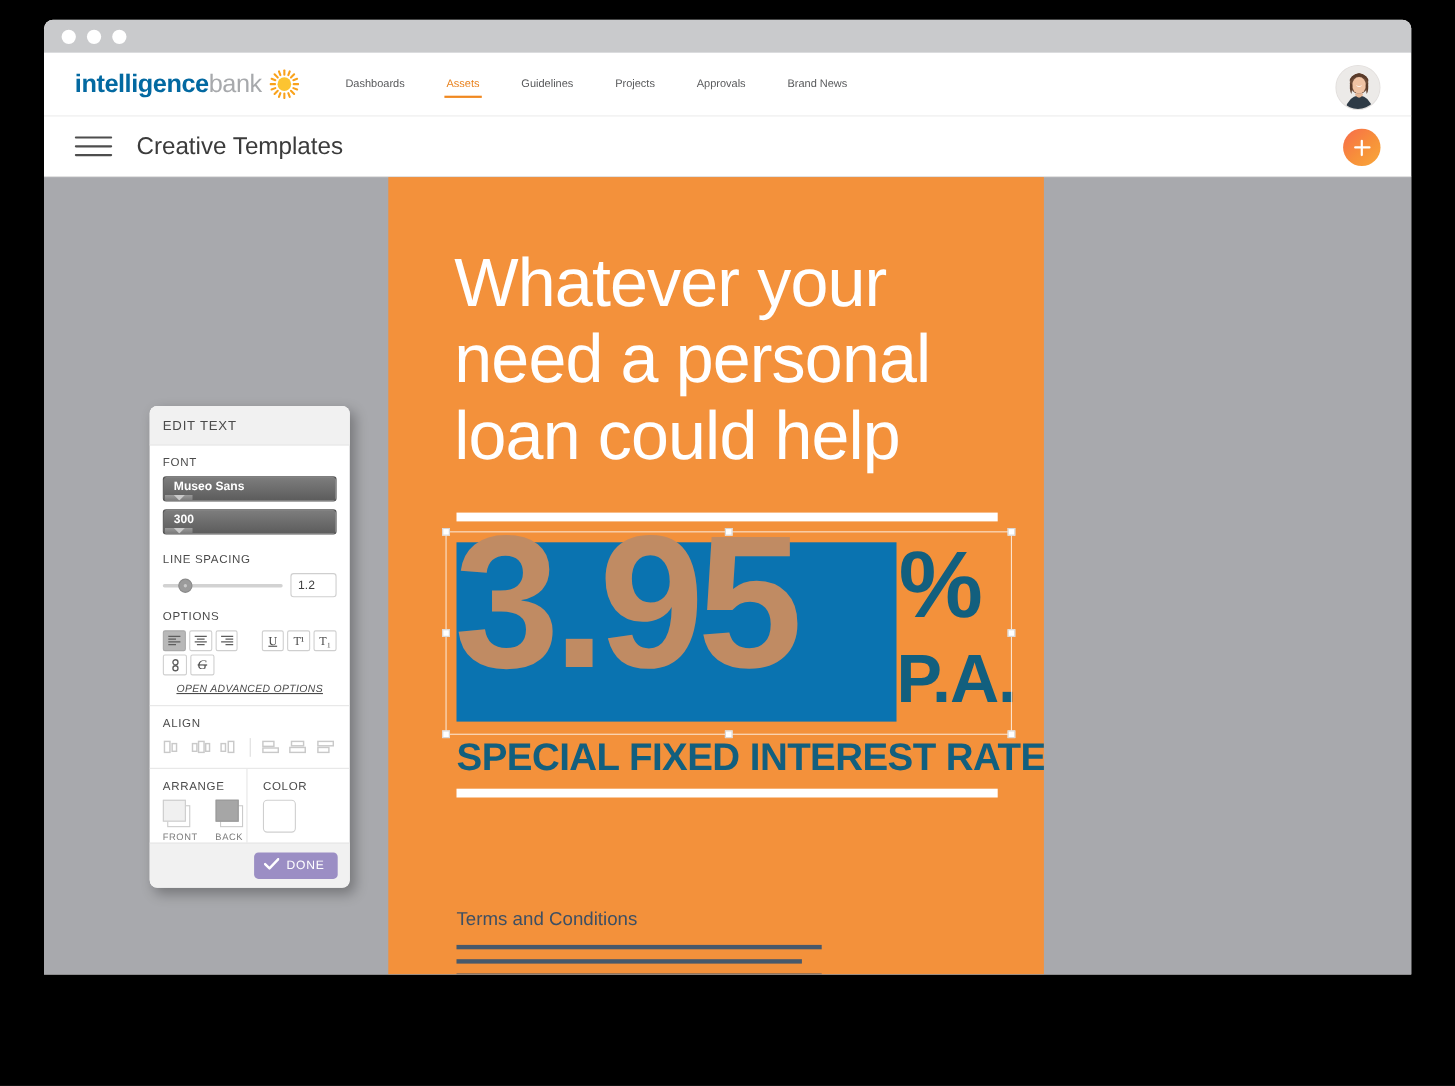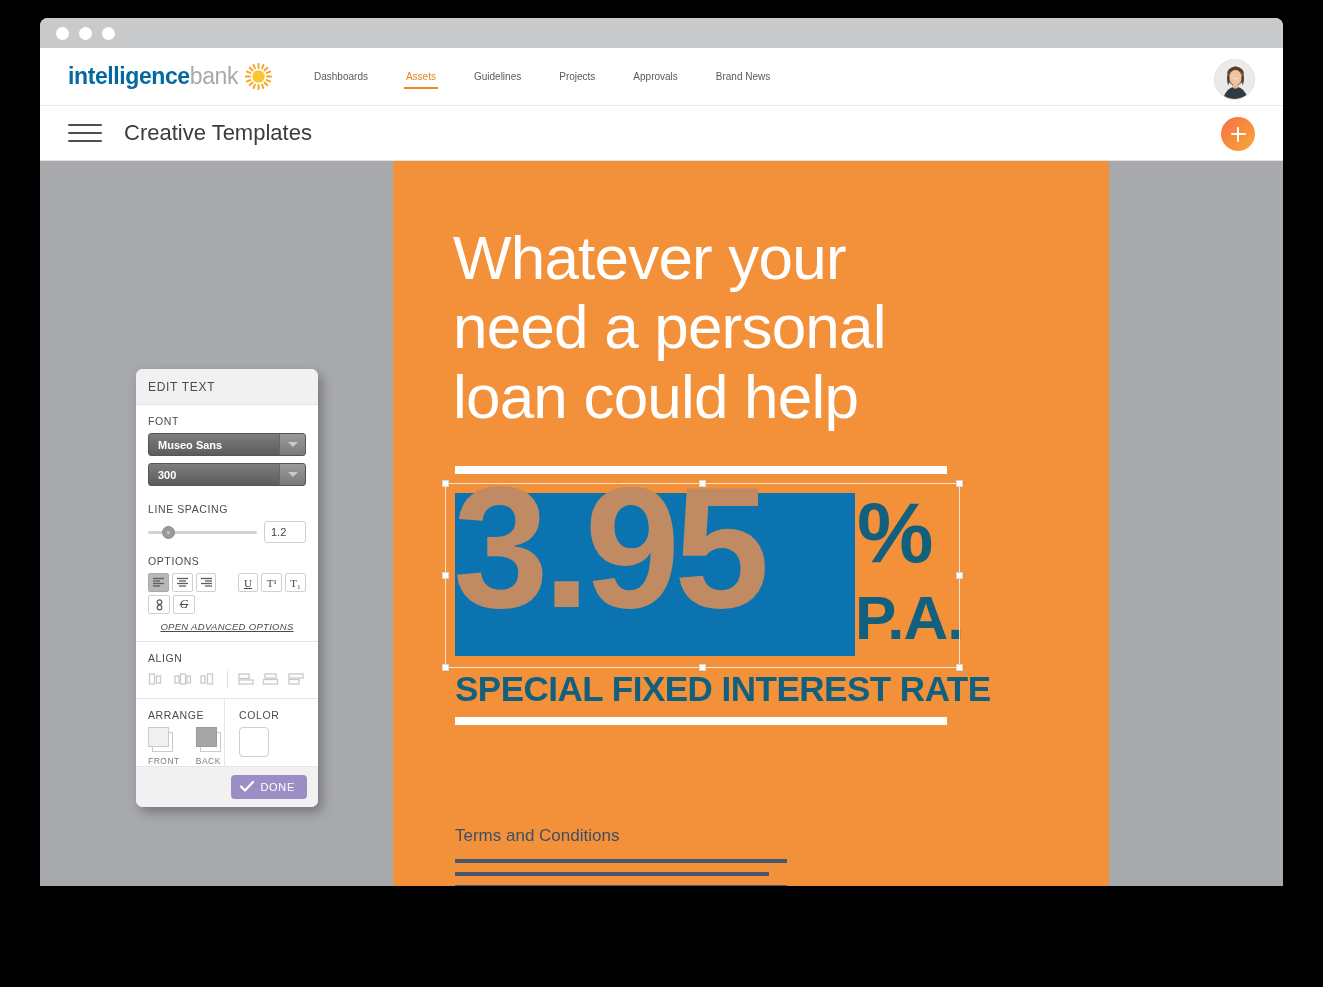--- a/index.html
+++ b/index.html
@@ -72,22 +72,22 @@
   }
   .plusbtn::before, .plusbtn::after {
     content: ""; position: absolute; background: #fff; border-radius: 1px;
   }
   .plusbtn::before { width: 15px; height: 2px; }
   .plusbtn::after { width: 2px; height: 15px; }
 
   
   .canvas { position: relative; height: 725px; background: #a8a9ad; overflow: hidden; }
   .poster {
-    position: absolute; left: 313px; top: 0; width: 716px; height: 725px;
-    background: #f3913b; overflow: hidden; margin-left: 40px;
+    position: absolute; left: 313px; top: 0; width: 596px; height: 725px;
+    background: #f3913b; overflow: hidden;
   }
   .headline {
     position: absolute; left: 60px; top: 62px; width: 530px;
     font-size: 62px; line-height: 1.12; color: #fff; font-weight: 400;
     letter-spacing: -0.8px;
   }
   .rule {
     position: absolute; left: 62px; width: 492px; height: 8px; background: #fff;
   }
   .rule-top { top: 305px; }
@@ -141,21 +141,21 @@
   }
   .panel-head {
     background: #f1f1f1; padding: 11px 12px 10px; font-size: 12px;
     letter-spacing: 0.7px; color: #4b4b4b; border-bottom: 1px solid #e6e6e6;
   }
   .sec { padding: 10px 12px 0; }
   .seclabel { font-size: 10.5px; letter-spacing: 0.6px; color: #4b4b4b; margin-bottom: 6px; }
   .ddl {
     height: 23px; margin-bottom: 7px; border-radius: 3px; display: flex;
     background: linear-gradient(#7d7d7d, #5c5c5c); color: #fff; cursor: pointer;
-    overflow: hidden; border: 1px solid #555;
+    overflow: hidden; border: 1px solid #555; flex-direction: column;
   }
   .ddl .val {
     flex: 1; display: flex; align-items: center; padding-left: 9px;
     font-size: 11px; font-weight: bold;
   }
   .ddl .arr {
     width: 26px; display: flex; align-items: center; justify-content: center;
     background: linear-gradient(#9a9a9a, #7a7a7a); border-left: 1px solid #666;
   }
   .ddl .arr i {

